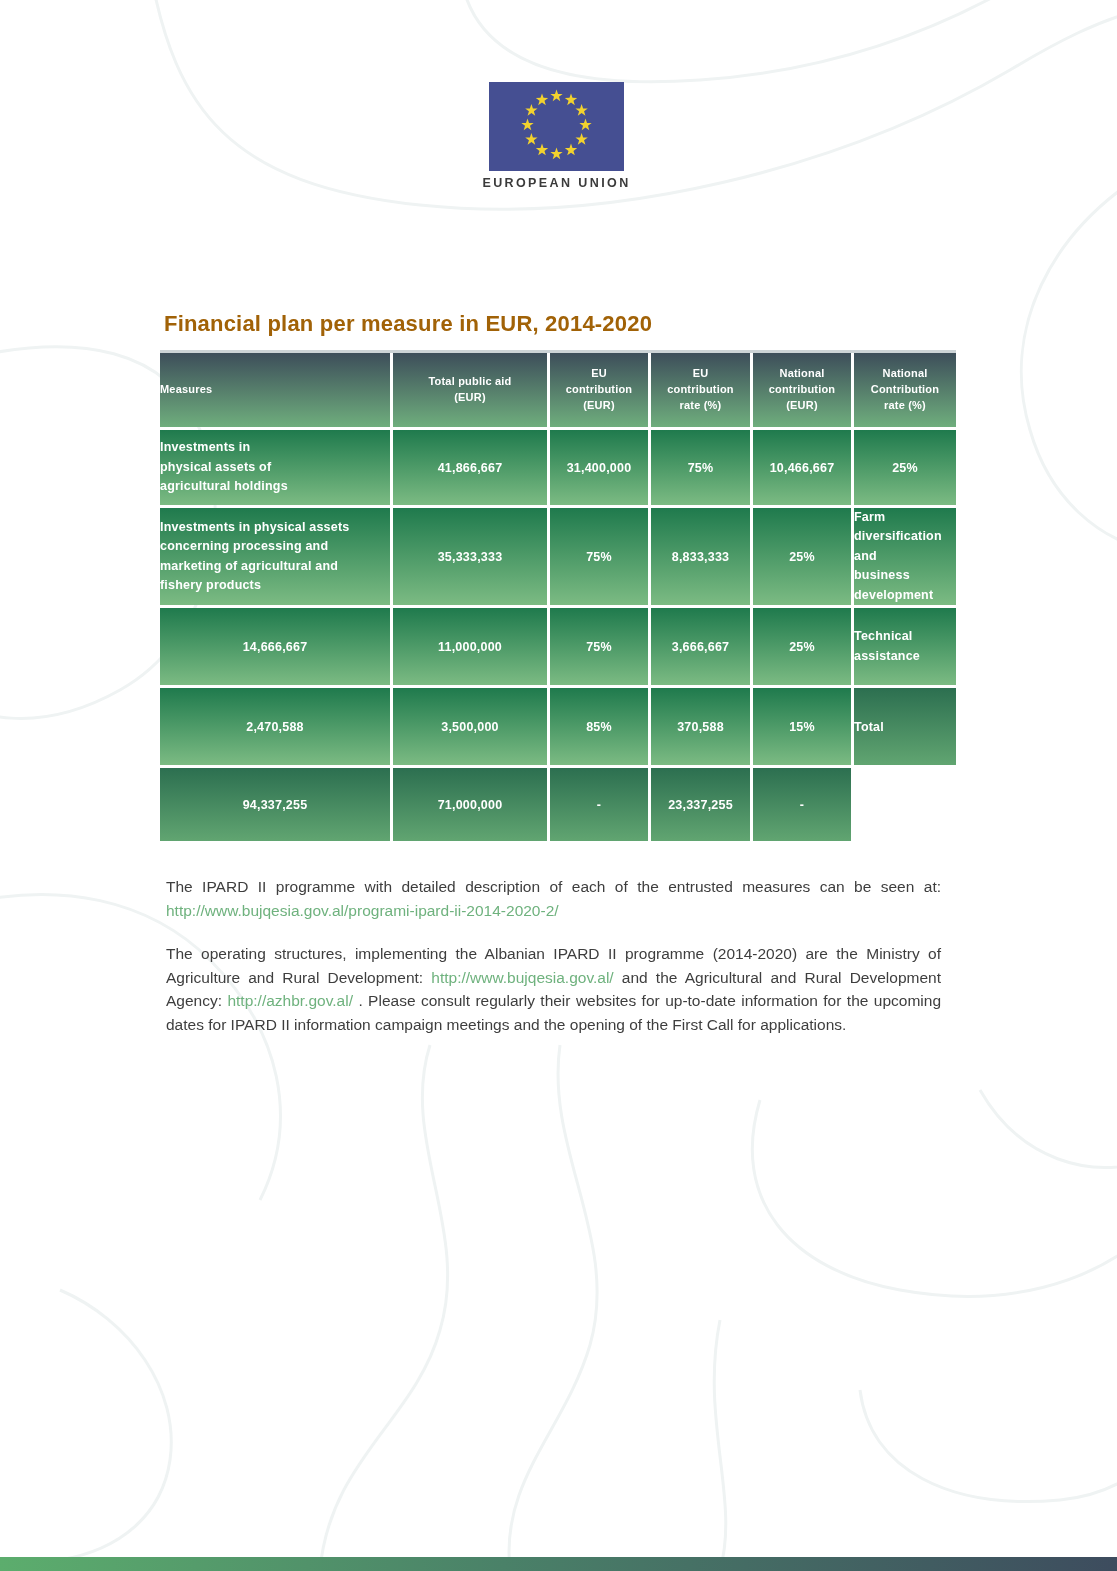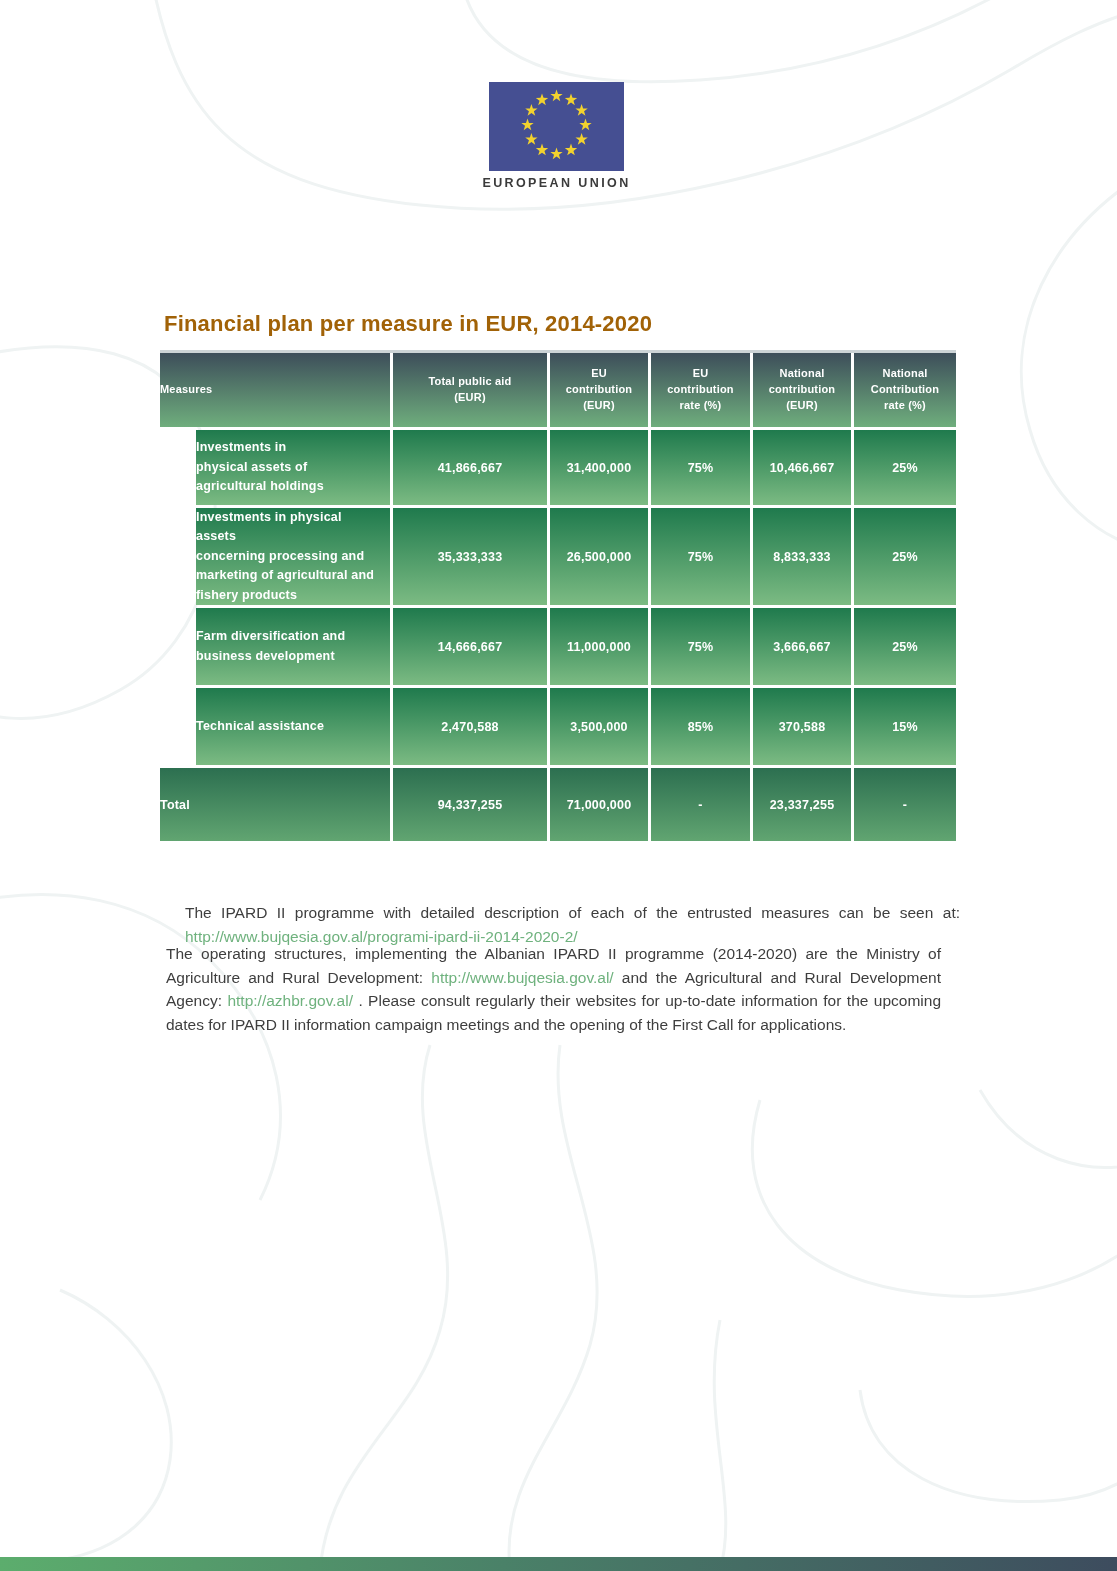--- a/index.html
+++ b/index.html
@@ -39,32 +39,32 @@
   }
   .cell.hdr{
     background:linear-gradient(180deg,var(--header_grad_top,#3d4e5a),var(--header_grad_bottom,#6fae7d));
     font-size:11px;font-weight:700;line-height:1.45;letter-spacing:0.2px;
   }
   .cell.left{justify-content:flex-start;text-align:left;padding-right:10px;}
   .cell.data{
     background:linear-gradient(180deg,var(--row_grad_top,#1f7a4d),var(--row_grad_bottom,#7cbb83));
     font-size:12.5px;font-weight:700;letter-spacing:0.2px;
   }
-  .cell.measure{font-size:12.5px;font-weight:600;line-height:1.55;margin-left:36px;}
+  .cell.measure{font-size:12.5px;font-weight:600;line-height:1.55;}
   .cell.totalrow{
     background:linear-gradient(180deg,var(--total_grad_top,#2c6f50),var(--total_grad_bottom,#61a571));
     font-size:12.5px;font-weight:700;letter-spacing:0.2px;
   }
 
   
   .para{
     position:absolute;left:166px;width:775px;margin:0;
     font-size:15.5px;line-height:23.5px;color:#3e3e3e;text-align:justify;
   }
-  #para1{top:901px;margin-left:19px;}
+  #para1{top:875px;}
   #para2{top:942px;}
   .para a{color:var(--link_green,#6fb27e);text-decoration:none;}
 
   
   .footer-bar{
     position:absolute;left:0;bottom:0;width:1117px;height:14px;
     background:linear-gradient(90deg,var(--footer_grad_left,#5cad6d) 0%,#4a8168 45%,var(--footer_grad_right,#3d4c5e) 100%);
   }
 </style>
 </head>
@@ -135,21 +135,20 @@
   <div class="cell data">31,400,000</div>
   <div class="cell data">75%</div>
   <div class="cell data">10,466,667</div>
   <div class="cell data">25%</div>
 
   <div class="cell data measure left">Investments in physical assets
 concerning processing and
 marketing of agricultural and
 fishery products</div>
   <div class="cell data">35,333,333</div>
-  <div class="cell data">26,500,000</div>
   <div class="cell data">75%</div>
   <div class="cell data">8,833,333</div>
   <div class="cell data">25%</div>
 
   <div class="cell data measure left">Farm diversification and
 business development</div>
   <div class="cell data">14,666,667</div>
   <div class="cell data">11,000,000</div>
   <div class="cell data">75%</div>
   <div class="cell data">3,666,667</div>

